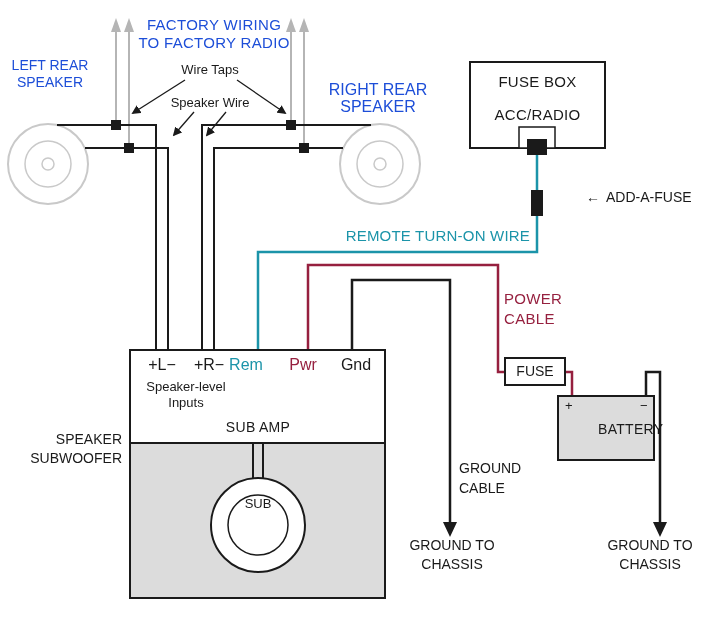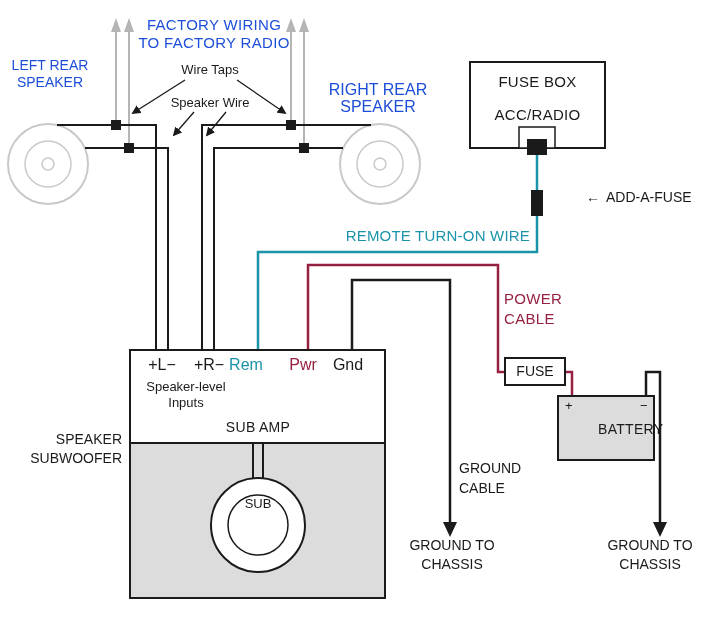--- a/index.html
+++ b/index.html
@@ -18,21 +18,21 @@
   .p-lspk     { left:0px;   top:57px;  width:100px; font-size:14px; line-height:17px; }
   .p-rspk     { left:328px; top:57px;  width:100px; font-size:16px; line-height:17px;margin-top:24px; }
   .p-taps     { left:160px; top:62px;  width:100px; font-size:13px; }
   .p-spkwire  { left:150px; top:95px;  width:120px; font-size:13px; }
   .p-fbt      { left:470px; top:73px;  width:135px; font-size:15px; letter-spacing:.3px; }
   .p-fba      { left:470px; top:106px; width:135px; font-size:15px; letter-spacing:.3px; }
   .p-aaf      { left:546px; top:173px; font-size:14px;margin-left:40px; }
   .p-aaf .arr { margin-right:6px; }
   .p-rem      { left:340px; top:227px; width:190px; font-size:15px; letter-spacing:.2px;text-align:right; }
   .t          { position:absolute; top:356px; width:44px; text-align:center; font-size:16px; }
-  .t1 { left:140px; } .t2 { left:187px; } .t3 { left:224px; } .t4 { left:281px; } .t5 { left:326px; }
+  .t1 { left:140px; } .t2 { left:187px; } .t3 { left:224px; } .t4 { left:281px; } .t5 { left:334px; }
   .p-inputs   { left:140px; top:379px; width:92px;  font-size:13px; line-height:16px; }
   .p-subamp   { left:196px; top:419px; width:124px; font-size:14px; letter-spacing:.3px; }
   .p-powered  { left:16px;  top:430px; width:106px; font-size:14px; line-height:19px; }
   .p-sub      { left:228px; top:496px; width:60px;  font-size:13px; }
   .p-pwr      { left:504px; top:289px; font-size:15px; line-height:20px; letter-spacing:.3px; }
   .p-fuse     { left:505px; top:363px; width:60px;  font-size:14px; }
   .p-batt     { left:558px; top:421px; width:104px;  font-size:14px; letter-spacing:.3px;padding-left:40px; }
   .p-plus     { left:565px; top:398px; font-size:13px; }
   .p-minus    { left:640px; top:398px; font-size:13px; }
   .p-gcable   { left:459px; top:458px; font-size:14px; line-height:20px; }

